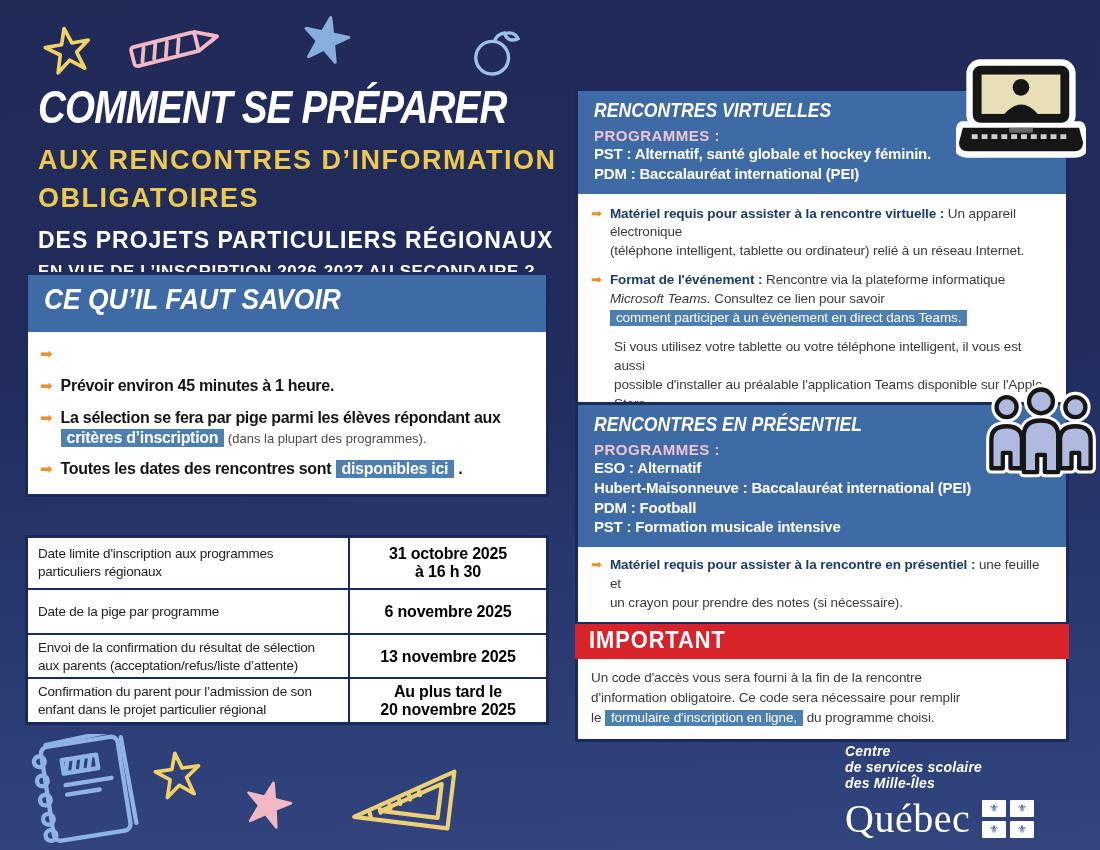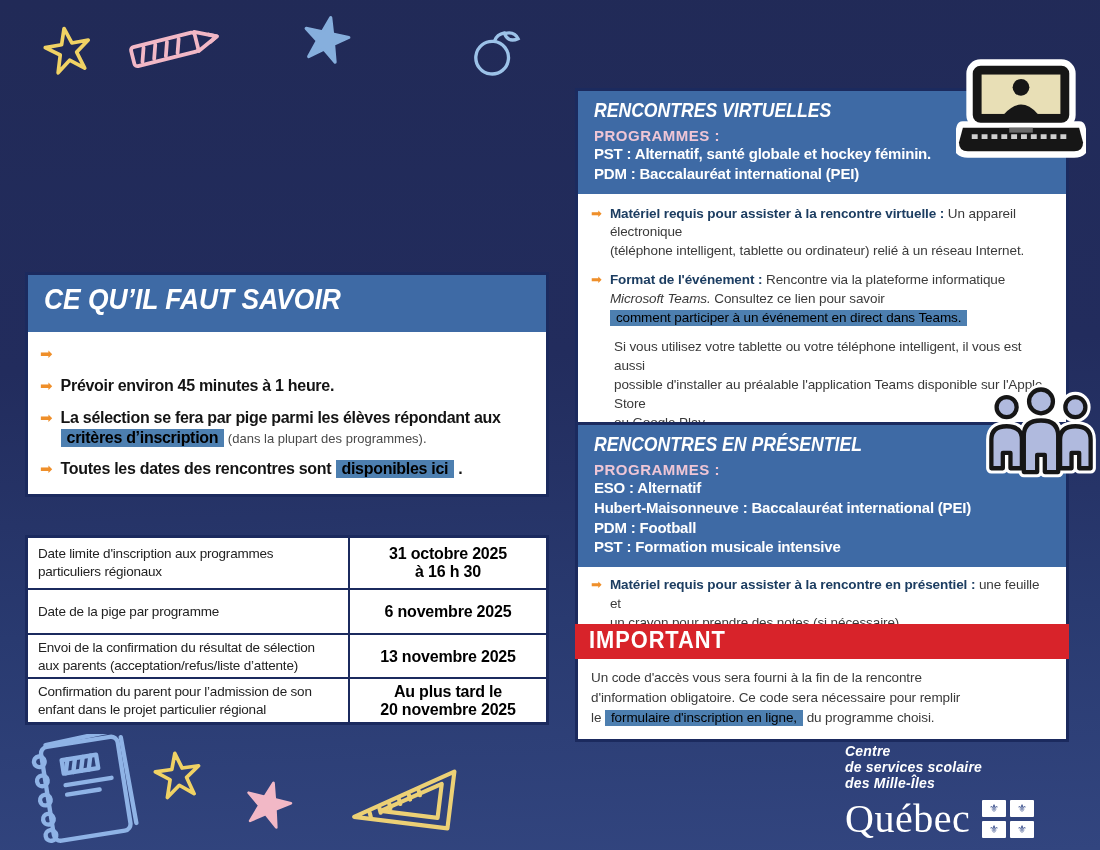--- a/index.html
+++ b/index.html
@@ -27,21 +27,21 @@
   .box-title { color:#fff; font-size:20px; font-weight:bold; font-style:italic; }
   .savoir-card { left:25px; top:272px; width:524px; }
   .savoir-card .blue-head { padding:7px 16px 16px; }
   .savoir-body { padding:12px 12px 10px; }
   .bullet { display:flex; gap:8px; margin-bottom:11px; }
   .bullet:last-child { margin-bottom:4px; }
   .arrow { color:#ef8f2a; font-size:15px; line-height:1.4; font-family:"DejaVu Sans",sans-serif; flex:0 0 auto; }
   .sb-text { color:#141414; font-size:16px; font-weight:bold; letter-spacing:-.3px; line-height:1.24; }
   .sb-strong { font-weight:bold; }
   .sb-grey { color:#4a4a4a; font-size:13px; font-weight:normal; letter-spacing:0; }
-  .chip { background:#4d7fb0; color:#000000; padding:0 6px 1px; font-weight:bold; }
+  .chip { background:#4d7fb0; color:#ffffff; padding:0 6px 1px; font-weight:bold; }
 
   
   .dates-table { left:25px; top:535px; width:524px; height:190px; background:#fff;
     border:3px solid #1b2a5e; box-sizing:border-box; display:grid;
     grid-template-rows:50px 45px 44px 45px; }
   .tr { display:grid; grid-template-columns:322px 1fr; border-top:2px solid #1b2a5e; }
   .tr:first-child { border-top:none; }
   .td-label { display:flex; align-items:center; padding:4px 10px; font-size:13.5px; color:#222;
     line-height:1.3; border-right:2px solid #1b2a5e; letter-spacing:-.2px; }
   .td-value { display:flex; align-items:center; justify-content:center; text-align:center;
@@ -106,20 +106,27 @@
   <div class="abs" style="left:466px;top:26px;transform:rotate(6deg)">
     <svg width="58" height="52" viewBox="0 0 72 70">
       <g fill="none" stroke="#9cc2e8" stroke-width="4.5" stroke-linecap="round">
         <circle cx="33" cy="43" r="22"></circle>
         <path d="M34 20 q2 -9 12 -12"></path>
         <path d="M46 9 q13 -5 19 5 q-12 7 -19 -5 z"></path>
       </g>
     </svg>
   </div>
 
+  <div class="abs title-block">
+    <div class="t-main"><span class="cond">COMMENT SE PRÉPARER</span></div>
+    <div class="t-yellow">AUX RENCONTRES D’INFORMATION</div>
+    <div class="t-yellow t-yellow2">OBLIGATOIRES</div>
+    <div class="t-white">DES PROJETS PARTICULIERS RÉGIONAUX</div>
+    <div class="t-sub">EN VUE DE L’INSCRIPTION 2026-2027 AU SECONDAIRE ?</div>
+  </div>
 
   <div class="card savoir-card">
     <div class="blue-head">
       <div class="box-title" style="font-size:30px"><span class="cond">CE QU’IL FAUT SAVOIR</span></div>
     </div>
     <div class="savoir-body">
       <div class="bullet">
         <span class="arrow">➡</span>
       </div>
       <div class="bullet">
@@ -196,21 +203,21 @@
       <rect x="17" y="7" width="98" height="58" rx="8" fill="#161616"></rect>
       <rect x="26" y="16" width="80" height="40" fill="#e8dfb6"></rect>
       <circle cx="66" cy="29" r="8.5" fill="#161616"></circle>
       <path d="M49 56 q17 -19 34 0 z" fill="#161616"></path>
       <path d="M7 70 h118 l4 15 q0 9 -9 9 H12 q-9 0 -9 -9 Z" fill="#161616"></path>
       <line x1="16" y1="79" x2="116" y2="79" stroke="#cfcfcf" stroke-width="5" stroke-dasharray="6 4"></line>
       <rect x="54" y="70" width="24" height="5" fill="#6a6a6a"></rect>
     </svg>
   </div>
 
-  <div class="card right-card" style="top:422px">
+  <div class="card right-card" style="top:402px">
     <div class="blue-head">
       <div class="box-title"><span class="cond">RENCONTRES EN PRÉSENTIEL</span></div>
       <div class="prog-label">PROGRAMMES :</div>
       <div class="prog-line"><span class="prog-name">ESO :</span><span class="prog-name"> Alternatif</span></div>
       <div class="prog-line"><span class="prog-name">Hubert-Maisonneuve :</span><span class="prog-name"> Baccalauréat international (PEI)</span></div>
       <div class="prog-line"><span class="prog-name">PDM :</span><span class="prog-name"> Football</span></div>
       <div class="prog-line"><span class="prog-name">PST :</span><span class="prog-name"> Formation musicale intensive</span></div>
     </div>
     <div class="rc-body" style="padding:9px 13px">
       <div class="rc-bullet">

